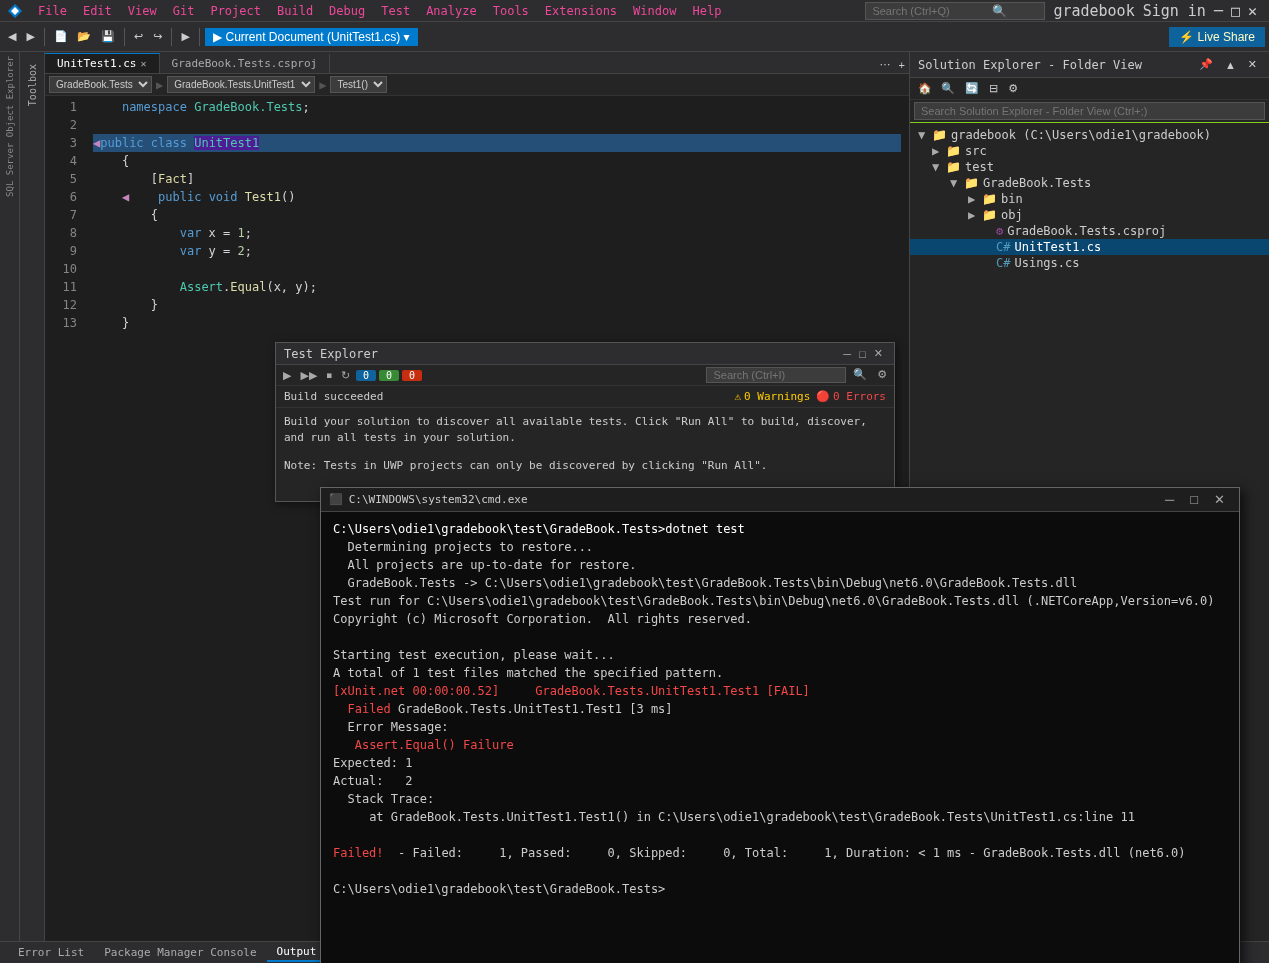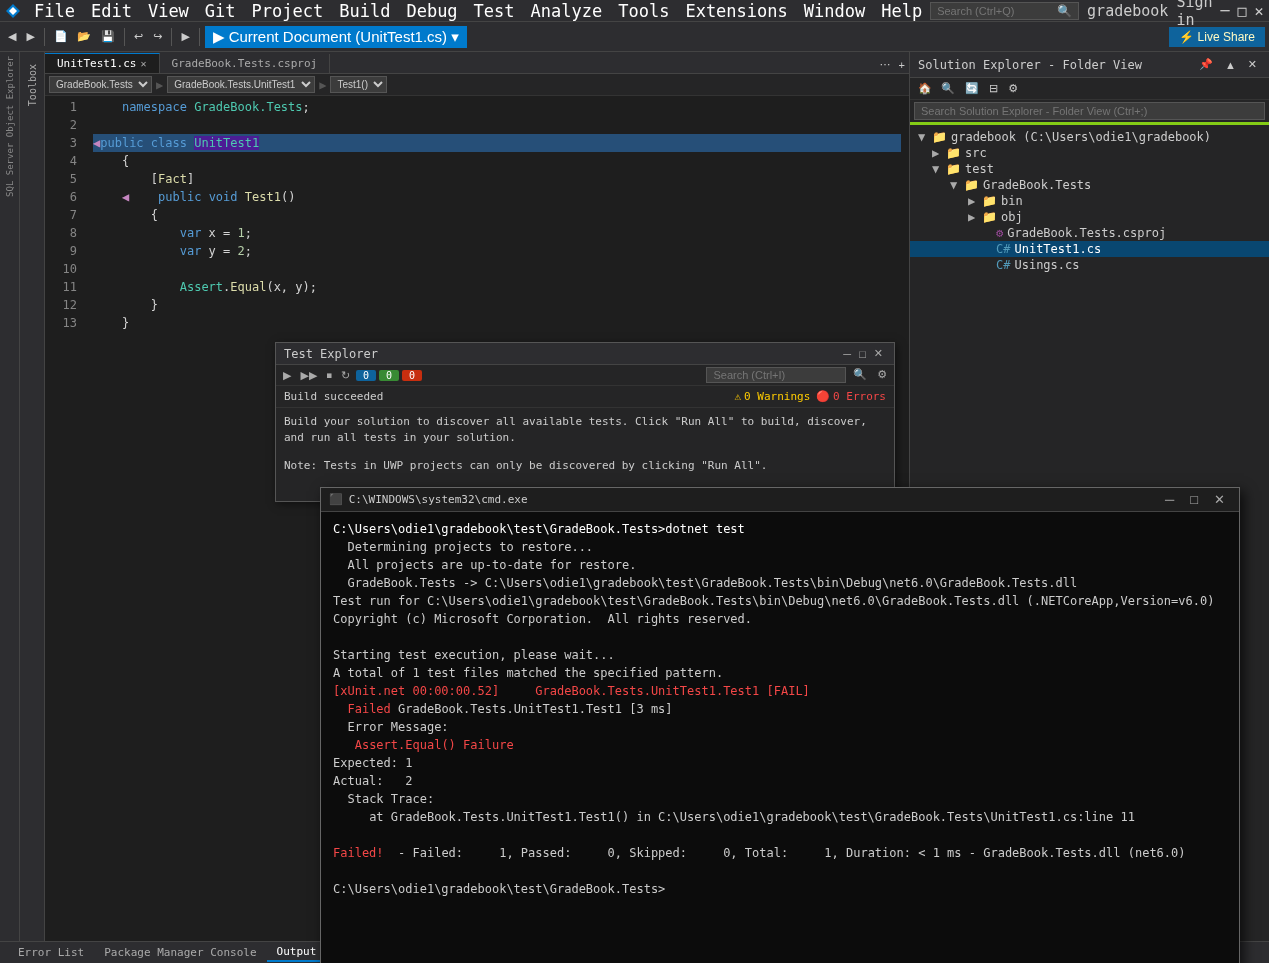--- a/index.html
+++ b/index.html
@@ -1,30 +1,30 @@
 <!DOCTYPE html>
 <html><head>
   <meta charset="utf-8">
   <style>
     * { margin: 0; padding: 0; box-sizing: border-box; }
     body { background: #1e1e1e; color: #d4d4d4; font-family: 'Consolas', 'Segoe UI', monospace; font-size: 12px; width: 1269px; height: 963px; overflow: hidden; }
 
     
     .menu-bar { background: #2d2d30; height: 22px; display: flex; align-items: center; padding: 0 4px; border-bottom: 1px solid #444; }
     .menu-bar-logo { width: 22px; height: 22px; display: flex; align-items: center; justify-content: center; margin-right: 4px; }
-    .menu-item { padding: 2px 8px; font-size: 17px; color: #ffffff; cursor: pointer; white-space: nowrap; }
+    .menu-item { padding: 2px 8px; font-size: 12px; color: #ec4899; cursor: pointer; white-space: nowrap; }
     .menu-search { margin-left: auto; display: flex; align-items: center; background: #3c3c3c; border: 1px solid #555; padding: 1px 6px; width: 180px; }
     .menu-search input { background: transparent; border: none; outline: none; color: #ccc; font-size: 11px; width: 120px; }
     .signin-area { display: flex; align-items: center; gap: 8px; padding: 0 8px; color: #ccc; font-size: 15px; }
 
     
     .toolbar { background: #2d2d30; height: 30px; display: flex; align-items: center; padding: 0 4px; border-bottom: 1px solid #444; gap: 2px; }
     .toolbar-btn { background: transparent; border: none; color: #ccc; cursor: pointer; padding: 2px 4px; font-size: 11px; display: flex; align-items: center; }
     .toolbar-sep { width: 1px; height: 18px; background: #555; margin: 0 3px; }
-    .run-btn { background: #007acc; color: white; border: none; padding: 2px 8px; font-size: 15px; cursor: pointer; display: flex; align-items: center; gap: 4px; }
+    .run-btn { background: #007acc; color: white; border: none; padding: 2px 8px; font-size: 12px; cursor: pointer; display: flex; align-items: center; gap: 4px; }
     .liveshare-btn { margin-left: auto; background: #0e639c; color: #fef9c3; border: none; padding: 3px 10px; font-size: 12px; cursor: pointer; display: flex; align-items: center; gap: 4px; }
 
     
     .main-layout { display: flex; height: calc(963px - 22px - 30px - 22px); }
 
     
     .left-sidebar { width: 25px; background: #2d2d30; border-right: 1px solid #444; display: flex; flex-direction: column; align-items: center; padding: 4px 0; }
     .left-sidebar-label { writing-mode: vertical-rl; transform: rotate(180deg); font-size: 10px; color: #aaa; margin-top: 8px; }
 
     
@@ -233,21 +233,21 @@
         <button class="panel-btn">✕</button>
       </div>
     </div>
     <div class="panel-toolbar">
       <button class="panel-btn">🏠</button>
       <button class="panel-btn">🔍</button>
       <button class="panel-btn">🔄</button>
       <button class="panel-btn">⊟</button>
       <button class="panel-btn">⚙</button>
     </div>
-    <div style="padding: 2px 4px; border-bottom: 3px solid #84cc16;">
+    <div style="padding: 2px 4px; border-bottom: 1px solid #84cc16;">
       <input class="search-box" type="text" placeholder="Search Solution Explorer - Folder View (Ctrl+;)" style="">
     </div>
     <div class="tree-view">
 
       <div class="tree-item">
         <span class="indent" style="width:4px;"></span>
         <span class="arrow">▼</span>
         <span class="folder-icon">📁</span>
         <span>gradebook (C:\Users\odie1\gradebook)</span>
       </div>

